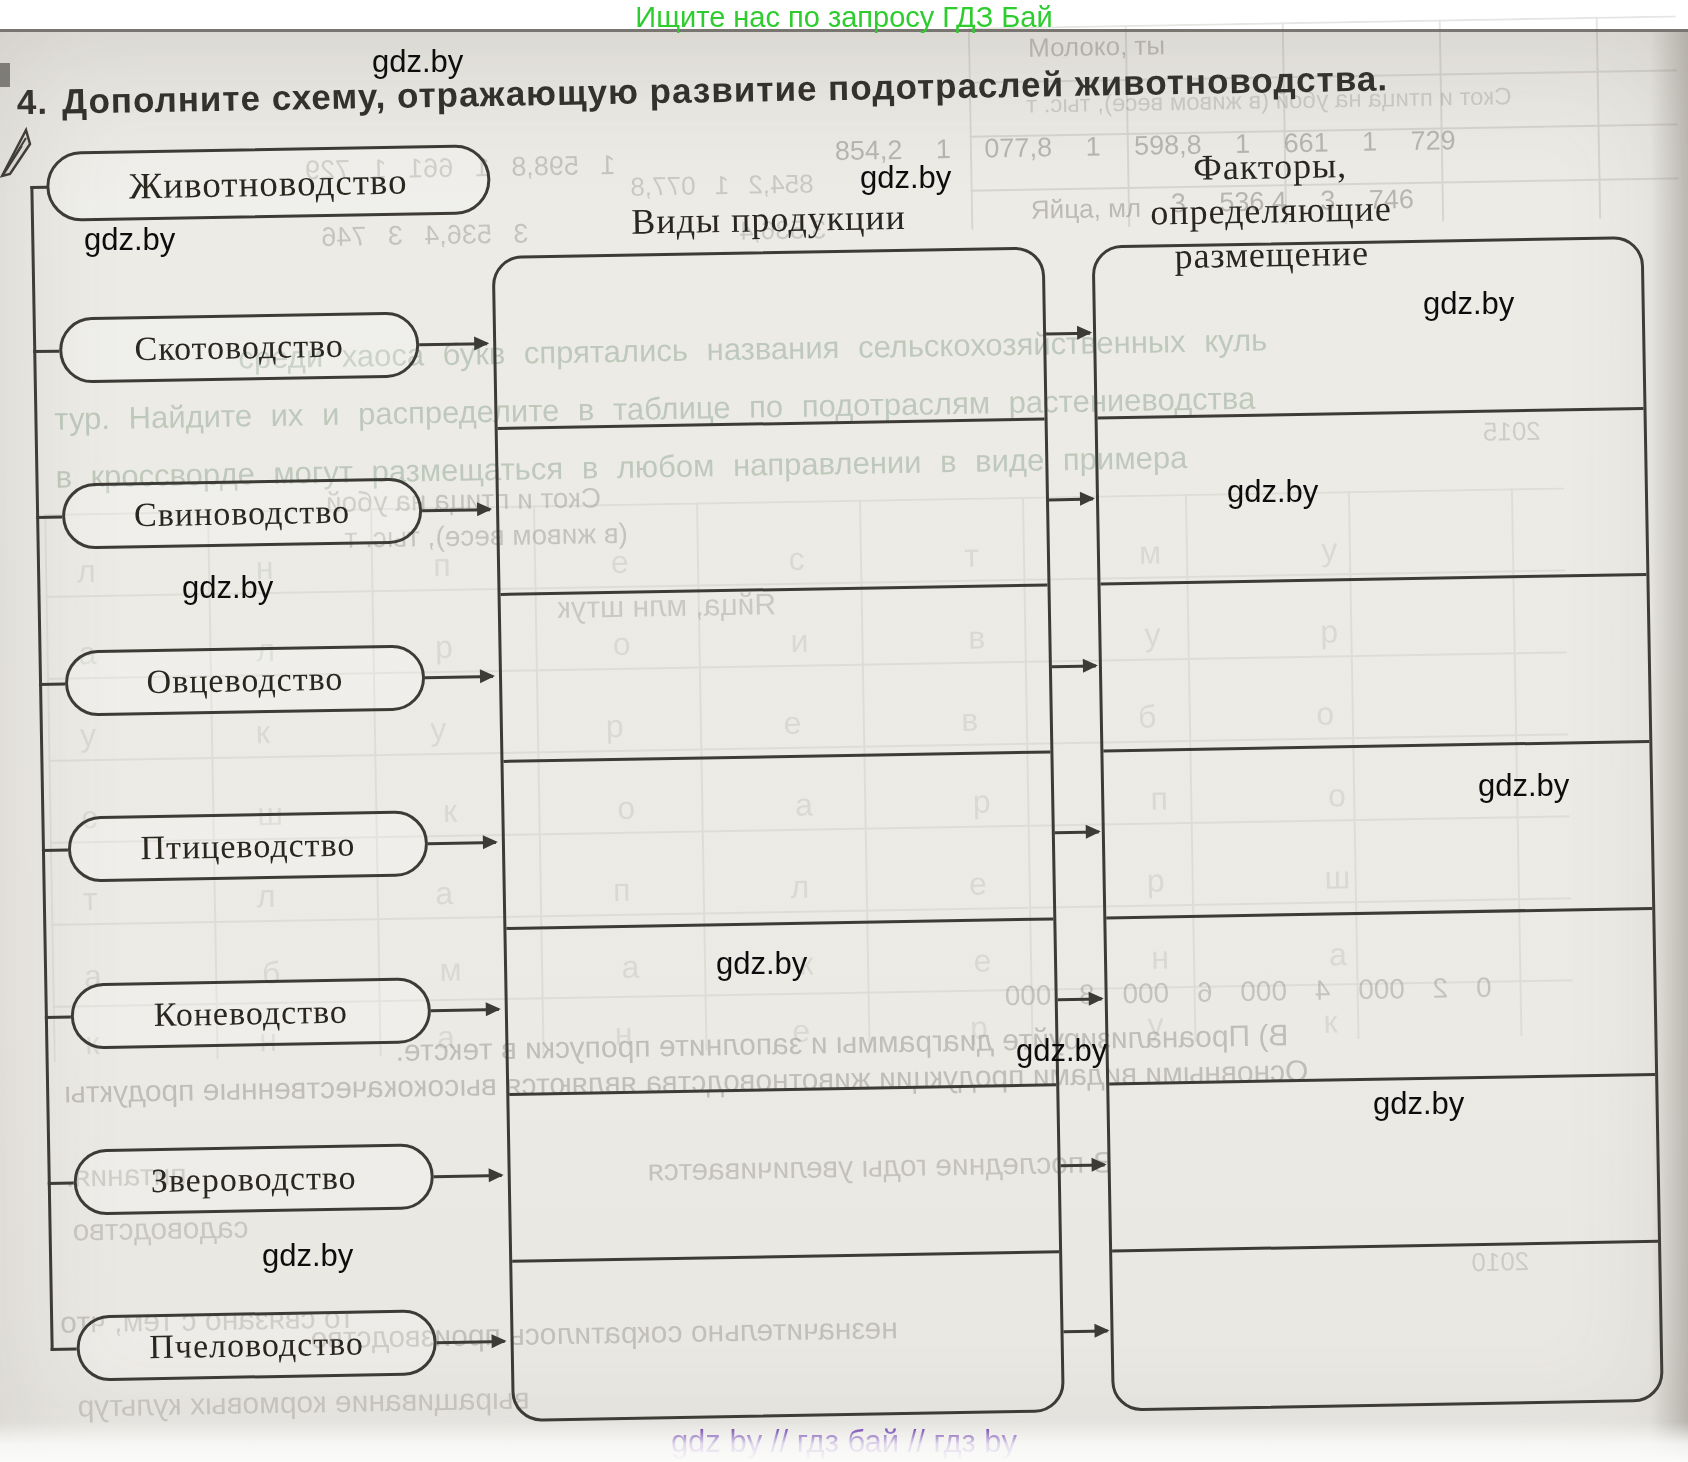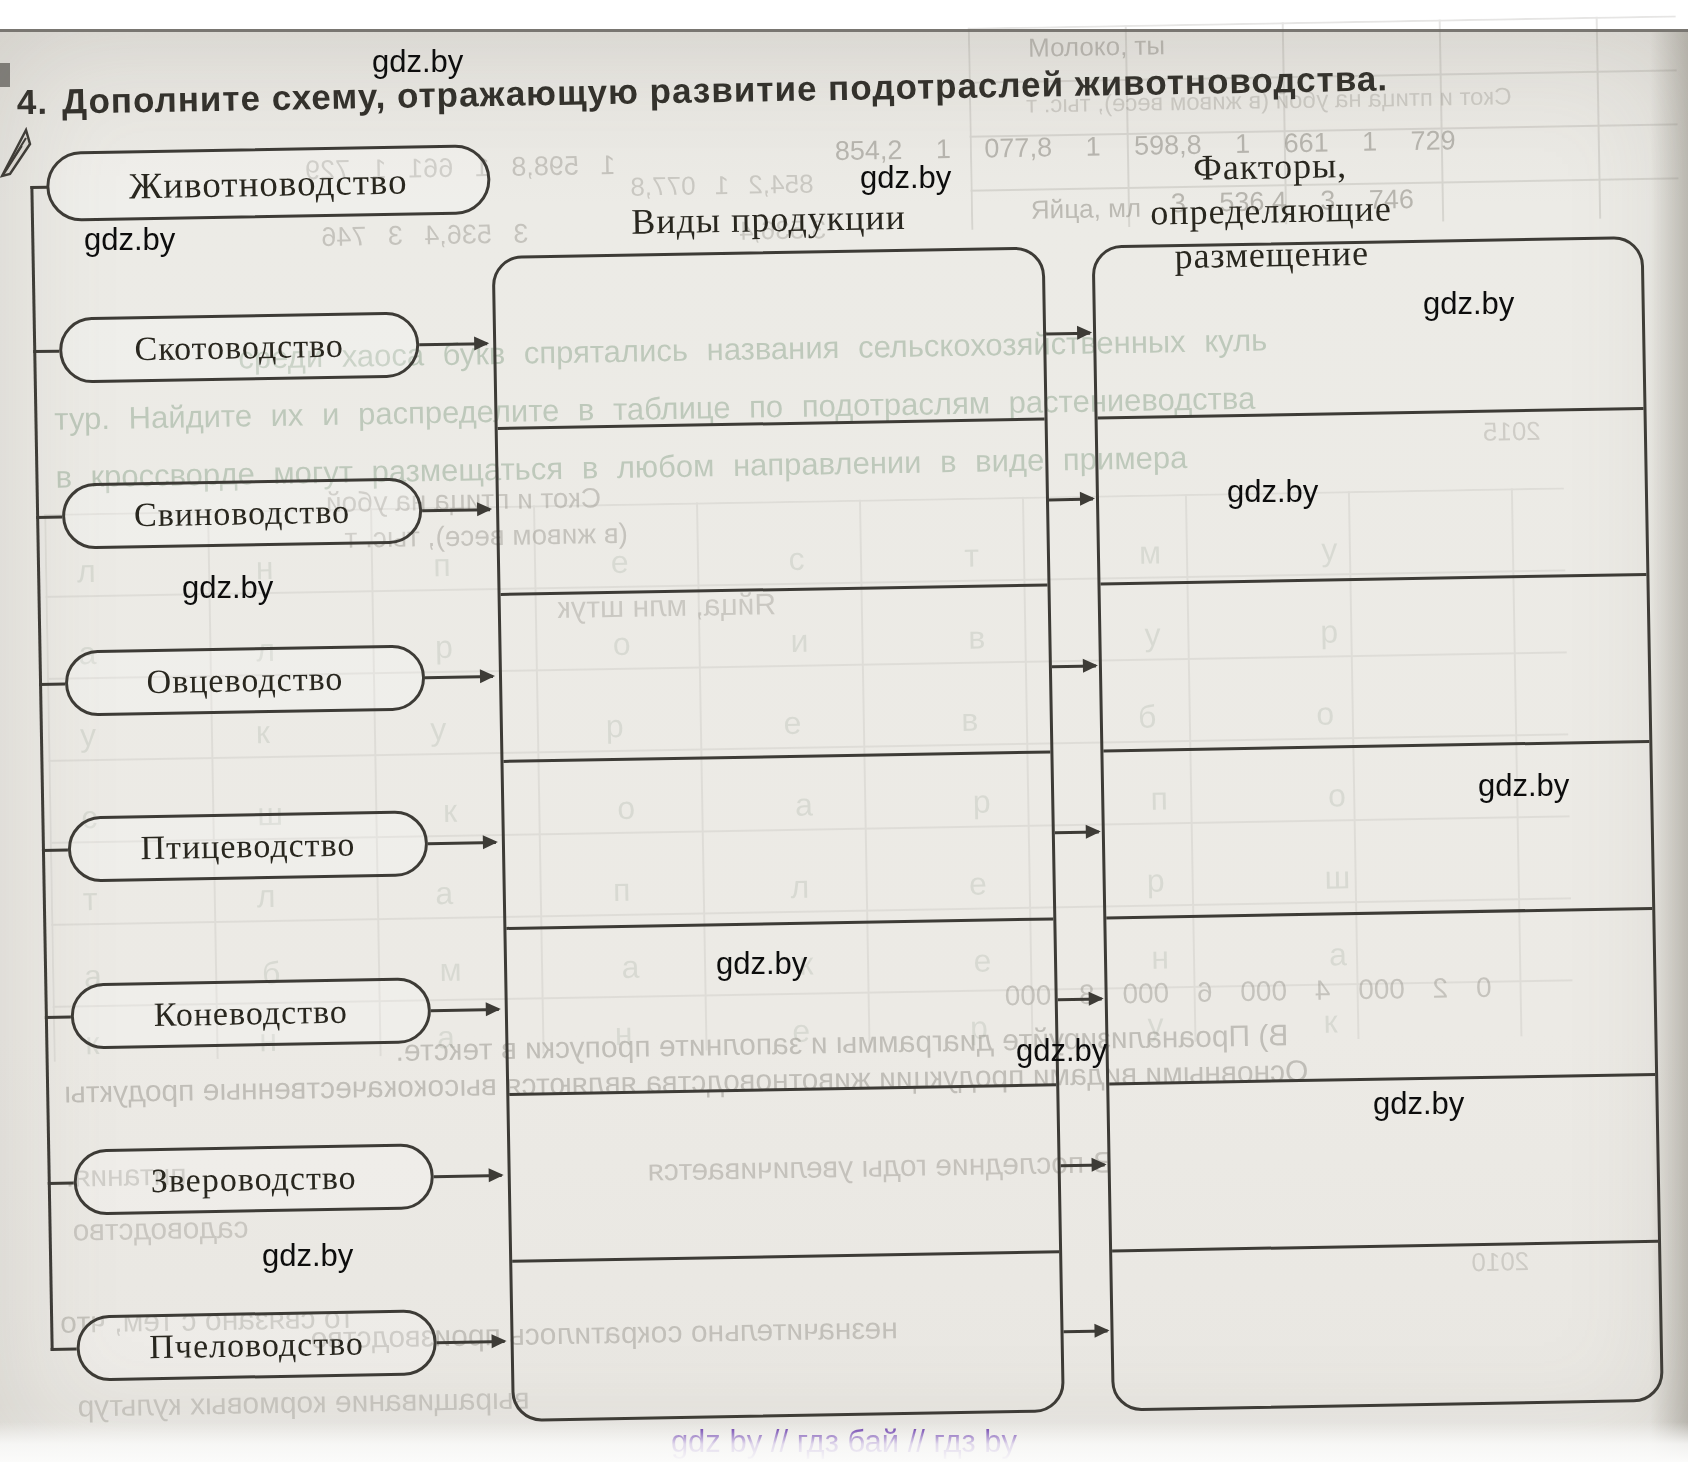--- a/index.html
+++ b/index.html
@@ -182,20 +182,21 @@
       <div class="arrow" style="left: 426px; top: 1167.5px; width: 68px;"></div>
       <div class="arrow" style="left: 1053px; top: 1167.5px; width: 44px;"></div>
       <div class="stub" style="left: 40px; top: 1333.5px; width: 26px;"></div>
       <div class="obox stadium" style="left: 66px; top: 1302px; width: 360px; height: 66px;">
         <span class="blabel">Пчеловодство</span>
       </div>
       <div class="arrow" style="left: 426px; top: 1333.5px; width: 68px;"></div>
       <div class="arrow" style="left: 1053px; top: 1333.5px; width: 44px;"></div>
     </div>
 
+  <div id="top-banner">Ищите нас по запросу ГДЗ Бай</div>
   <div id="bottom-banner">gdz by  //  гдз бай  //  гдз by</div>
 
   <svg id="margin-icon" width="34" height="56" viewBox="0 0 34 56">
     <path d="M2 52 L26 6 L30 20 L10 50 Z" fill="#e2dfd9" stroke="#3d3b36" stroke-width="2.5"></path>
     <path d="M6 46 L26 14" fill="none" stroke="#3d3b36" stroke-width="2"></path>
     <path d="M4 50 L22 22" fill="none" stroke="#3d3b36" stroke-width="1.5"></path>
   </svg>
 
   <div id="paper-vignette"></div>
   <div id="bottom-band"></div>

